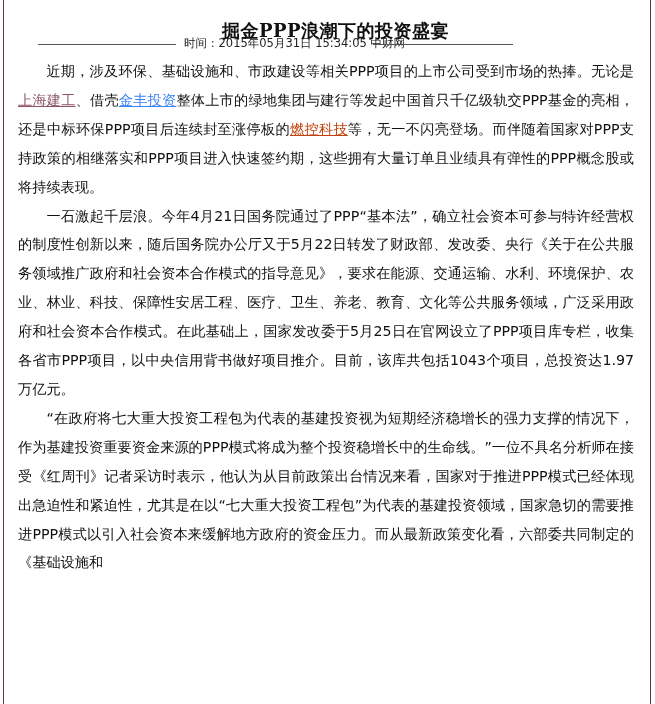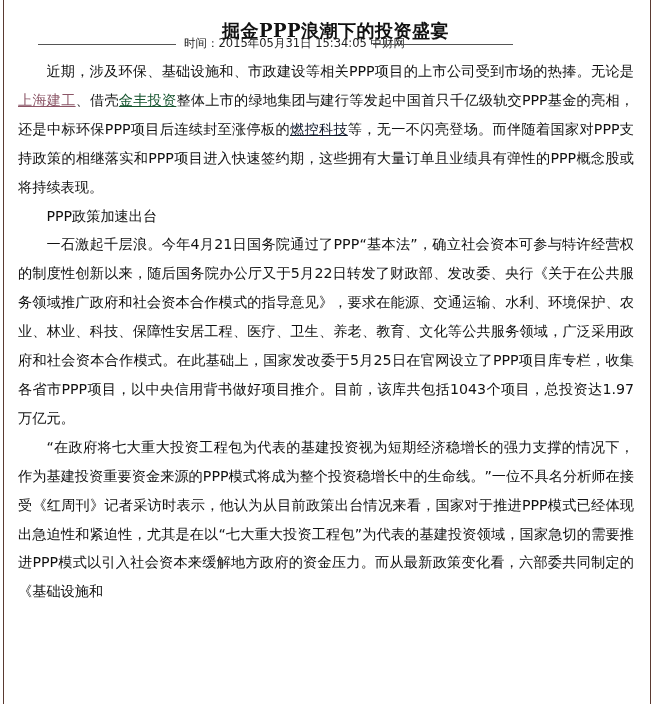--- a/index.html
+++ b/index.html
@@ -28,17 +28,16 @@
 
 <h1 class="title">掘金PPP浪潮下的投资盛宴</h1>
 
 <div class="meta">
   <div class="rule left"></div>
   <span class="text">时间：2015年05月31日 15:34:05 中财网</span>
   <div class="rule right"></div>
 </div>
 
 <div class="content" id="content">
-    <p><span>近期，涉及环保、基础设施和、市政建设等相关PPP项目的上市公司受到市场的热捧。无论是</span><a style="color: rgb(139, 85, 102);">上海建工</a><span>、借壳</span><a style="color: #14532d;">金丰投资</a><span>整体上市的绿地集团与建行等发起中国首只千亿级轨交PPP基金的亮相，还是中标环保PPP项目后连续封至涨停板的</span><a style="color: #0f172a;">燃控科技</a><span>等，无一不闪亮登场。而伴随着国家对PPP支持政策的相继落实和PPP项目进入快速签约期，这些拥有大量订单且业绩具有弹性的PPP概念股或将持续表现。</span></p>
-    <p><span>PPP政策加速出台</span></p>
+    <p><span>近期，涉及环保、基础设施和、市政建设等相关PPP项目的上市公司受到市场的热捧。无论是</span><a style="color: rgb(139, 85, 102);">上海建工</a><span>、借壳</span><a style="color: #3b82f6;">金丰投资</a><span>整体上市的绿地集团与建行等发起中国首只千亿级轨交PPP基金的亮相，还是中标环保PPP项目后连续封至涨停板的</span><a style="color: #c2410c;">燃控科技</a><span>等，无一不闪亮登场。而伴随着国家对PPP支持政策的相继落实和PPP项目进入快速签约期，这些拥有大量订单且业绩具有弹性的PPP概念股或将持续表现。</span></p>
     <p><span>一石激起千层浪。今年4月21日国务院通过了PPP“基本法”，确立社会资本可参与特许经营权的制度性创新以来，随后国务院办公厅又于5月22日转发了财政部、发改委、央行《关于在公共服务领域推广政府和社会资本合作模式的指导意见》，要求在能源、交通运输、水利、环境保护、农业、林业、科技、保障性安居工程、医疗、卫生、养老、教育、文化等公共服务领域，广泛采用政府和社会资本合作模式。在此基础上，国家发改委于5月25日在官网设立了PPP项目库专栏，收集各省市PPP项目，以中央信用背书做好项目推介。目前，该库共包括1043个项目，总投资达1.97万亿元。</span></p>
     <p><span>“在政府将七大重大投资工程包为代表的基建投资视为短期经济稳增长的强力支撑的情况下，作为基建投资重要资金来源的PPP模式将成为整个投资稳增长中的生命线。”一位不具名分析师在接受《红周刊》记者采访时表示，他认为从目前政策出台情况来看，国家对于推进PPP模式已经体现出急迫性和紧迫性，尤其是在以“七大重大投资工程包”为代表的基建投资领域，国家急切的需要推进PPP模式以引入社会资本来缓解地方政府的资金压力。而从最新政策变化看，六部委共同制定的《基础设施和</span></p>
   </div>
 
 </body></html>

